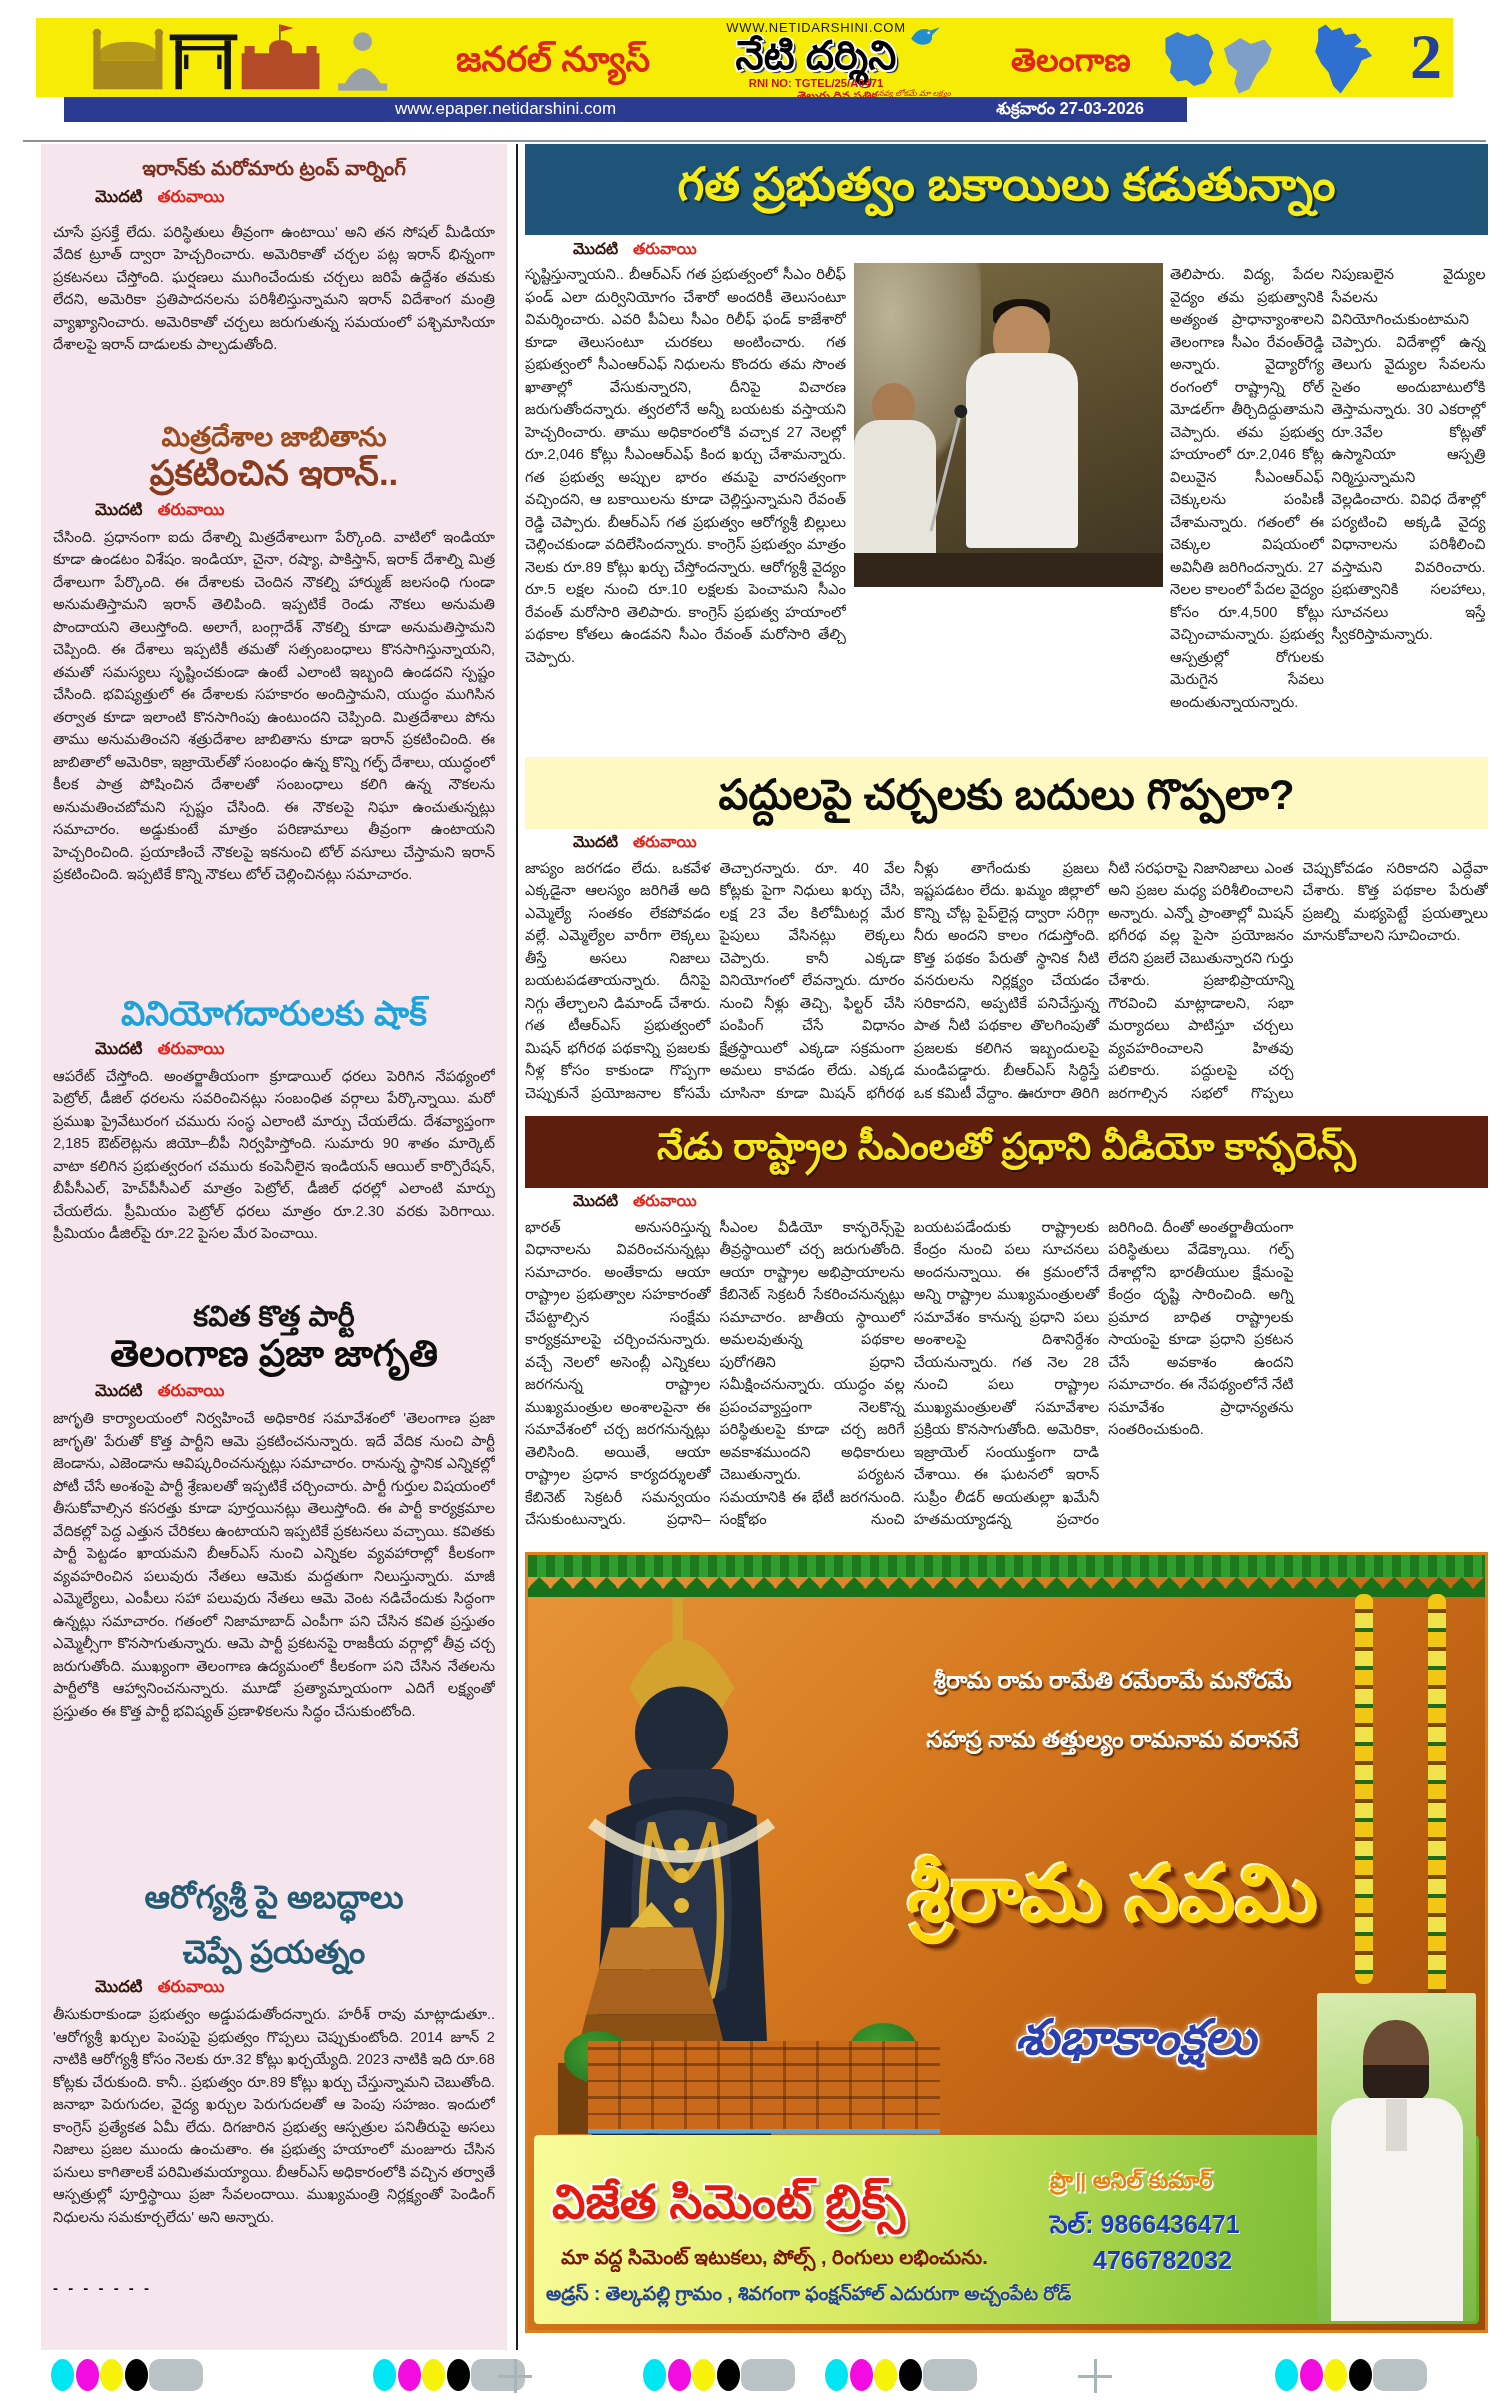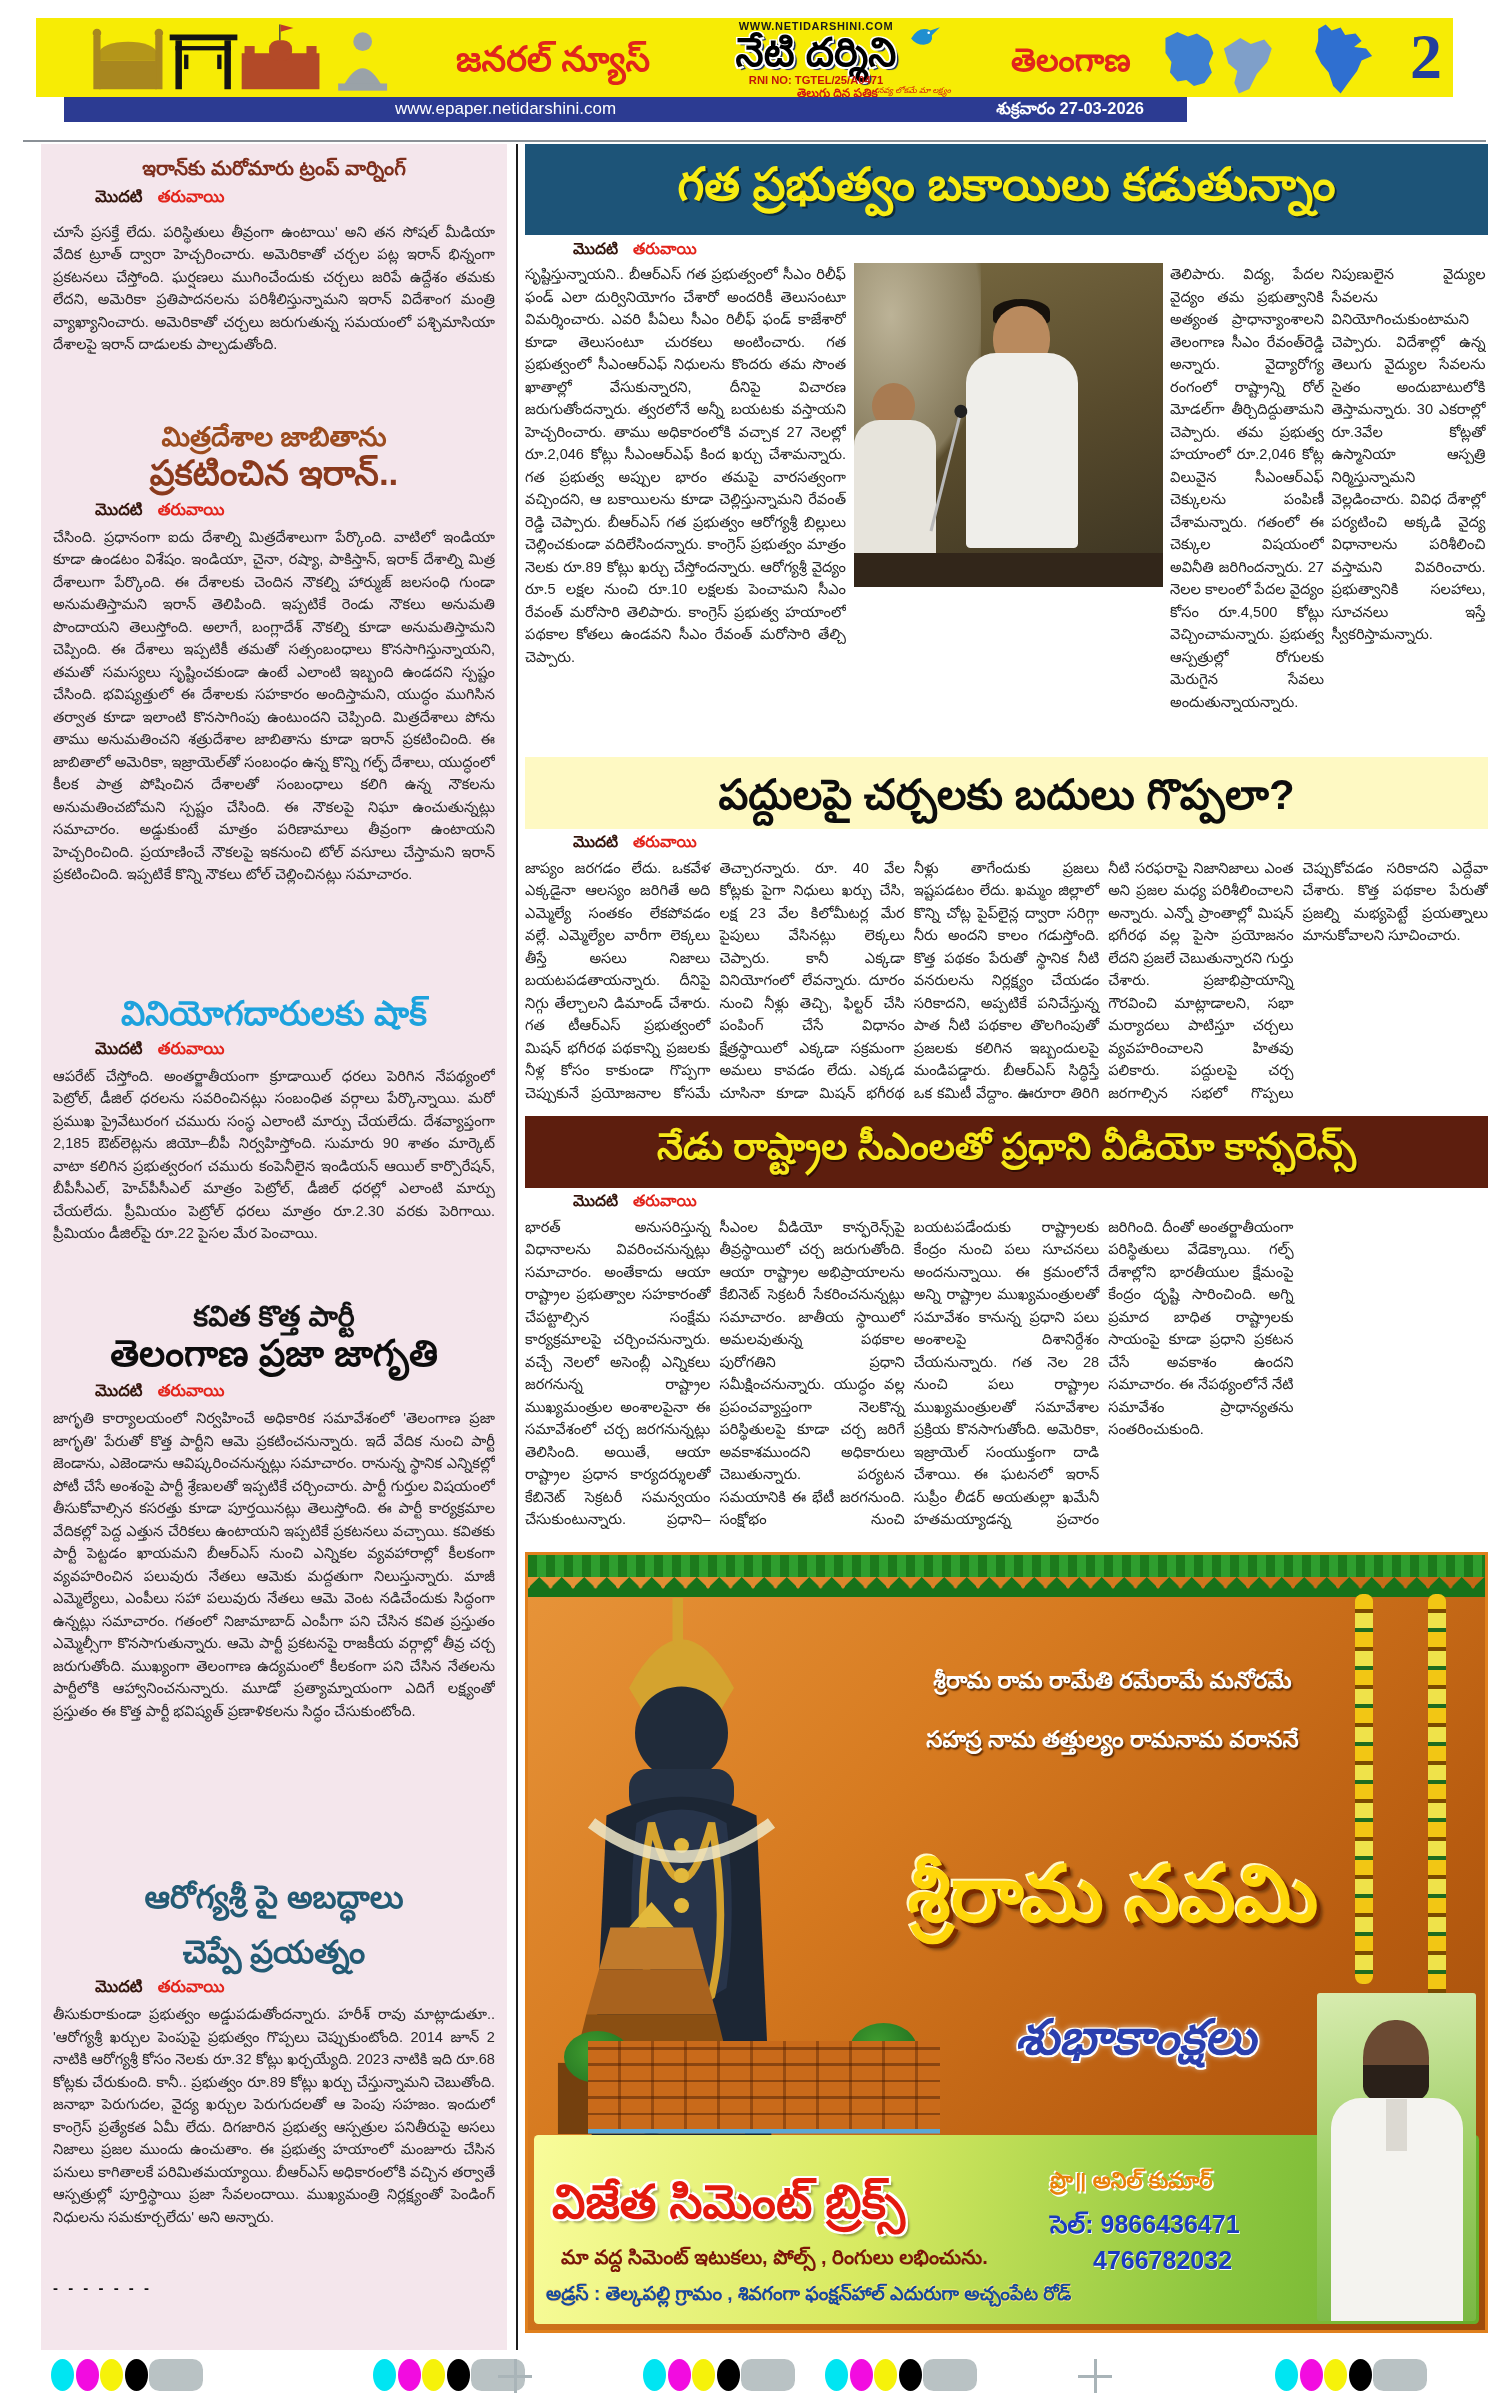--- a/index.html
+++ b/index.html
@@ -3,21 +3,21 @@
 <meta charset="utf-8">
 <style>
   html,body{margin:0;padding:0;background:#e9e9e9;}
   .page{position:relative;width:1508px;height:2401px;background:#ffffff;overflow:hidden;
         font-family:"Liberation Sans", sans-serif;color:#222;}
   
   .yellow-band{position:absolute;left:36px;top:18px;width:1417px;height:79px;background:#f7ec05;}
   .monuments{position:absolute;left:45px;top:4.5px;width:330px;height:72px;}
   .general-news{position:absolute;left:420px;top:21px;font-size:35px;font-weight:bold;color:#e0251c;white-space:nowrap;}
   .masthead{position:absolute;left:645px;top:1.5px;width:270px;text-align:center;}
-  .masthead .url{font-size:11px;font-weight:bold;color:#1a1a1a;letter-spacing:0.7px;}
+  .masthead .url{font-size:13px;font-weight:normal;color:#1a1a1a;letter-spacing:0.7px;}
   .masthead .title{font-size:40px;font-weight:900;color:#000000;line-height:1.02;
      text-shadow:-1.5px -1.5px 0 #fff,1.5px -1.5px 0 #fff,-1.5px 1.5px 0 #fff,1.5px 1.5px 0 #fff,3px 3px 0.7px #1c2f66;}
   .masthead .rni{font-size:11.2px;font-weight:bold;color:#c21309;margin-top:1.5px;}
   .masthead .subrow{display:flex;justify-content:flex-end;margin-top:0.7px;}
   .masthead .tg1{font-size:12px;font-weight:bold;color:#d21910;}
   .masthead .tg2{font-size:8.2px;color:#d21910;font-style:italic;}
   .bird{position:absolute;left:873px;top:6px;width:33px;height:24px;}
   .edition{position:absolute;left:975px;top:24px;font-size:32px;font-weight:bold;color:#e0251c;white-space:nowrap;}
   .maps{position:absolute;left:1116px;top:4.5px;width:247px;height:72px;}
   .page-number{position:absolute;left:1374px;top:1.5px;font-size:64px;font-weight:bold;color:#24409c;

